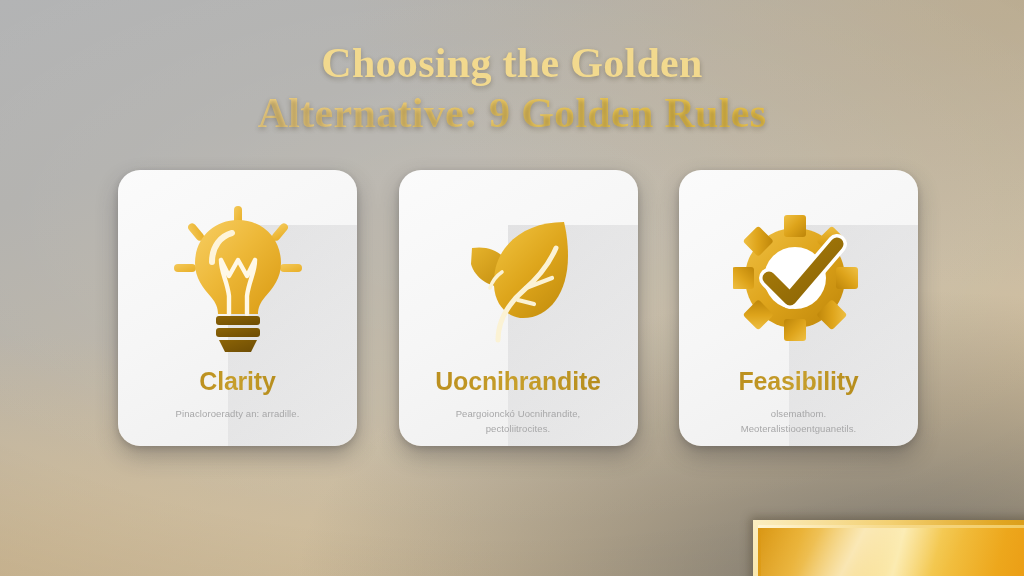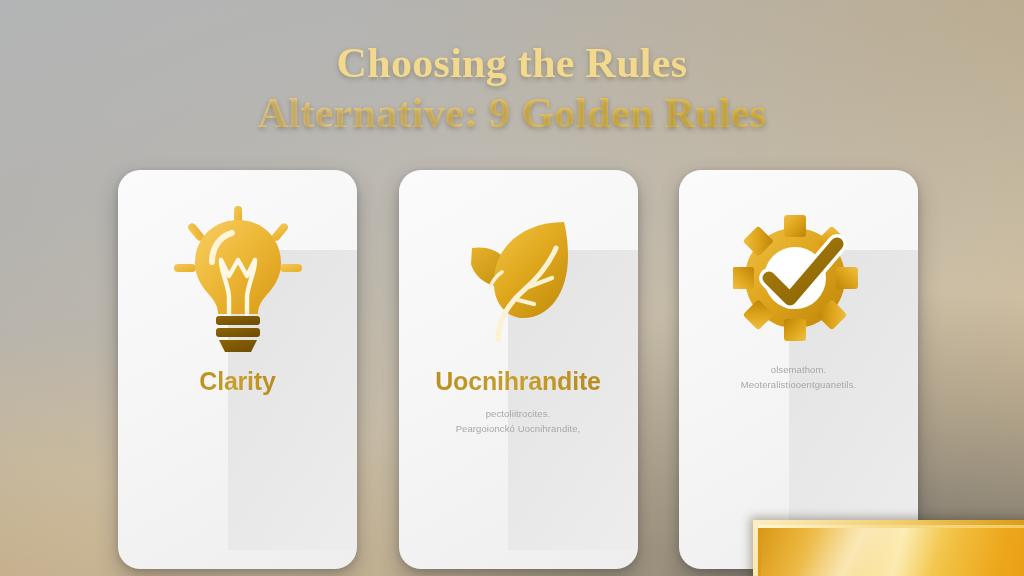--- a/index.html
+++ b/index.html
@@ -68,21 +68,21 @@
     left: 118px;
     top: 170px;
     width: 800px;
     height: 326px;
     display: flex;
     justify-content: space-between;
   }
   .card {
     position: relative;
     width: 239px;
-    height: 399px;
+    height: 276px;
     border-radius: 22px;
     background: linear-gradient(150deg, #fbfbfb 0%, #f6f6f6 45%, #eeeeee 100%);
     box-shadow:
       0 10px 22px rgba(40,40,45,0.30),
       0 2px 6px rgba(40,40,45,0.18);
     overflow: hidden;
     display: flex;
     flex-direction: column;
     align-items: center;
   }
@@ -171,21 +171,21 @@
 </style>
 </head>
 <body>
 
 <div id="stage">
 
   <div id="bg-warm-right"></div>
   <div id="bg-vignette"></div>
 
   <div id="title">
-    <span class="tline l1">Choosing the Rules</span>
+    <span class="tline l1">Choosing the Golden</span>
     <span class="tline l2">Alternative: 9 Golden Rules</span>
   </div>
 
   <div id="cards">
 
     <div class="card">
       <div class="longshadow"></div>
 
       <div class="card-icon">
         <svg width="132" height="148" viewBox="0 0 132 148" xmlns="http://www.w3.org/2000/svg">
@@ -222,20 +222,21 @@
           <g fill="url(#bulbBase)">
             <rect x="44" y="112" width="44" height="9" rx="3"></rect>
             <rect x="44" y="124" width="44" height="9" rx="3"></rect>
             <path d="M47 136 L85 136 L79 148 L53 148 Z"></path>
           </g>
         </svg>
       </div>
 
       <div class="card-title">Clarity</div>
       <div class="card-desc">
+        <div>Pinacloroeradty an: arradille.</div>
       </div>
     </div>
 
     <div class="card">
       <div class="longshadow"></div>
 
       <div class="card-icon">
         <svg width="132" height="148" viewBox="0 0 132 148" xmlns="http://www.w3.org/2000/svg">
           <defs>
             <linearGradient id="leafBig" x1="0.1" y1="0" x2="0.9" y2="1">
@@ -254,22 +255,22 @@
           <path d="M112 18 C70 18 40 44 42 82 C43 100 54 112 68 114 C96 116 116 90 116 52 C116 38 114 26 112 18 Z" fill="url(#leafBig)"></path>
 
           <path d="M46 136 C46 116 56 100 72 86 C88 72 98 58 104 44" stroke="#fbf2d4" stroke-width="5" fill="none" stroke-linecap="round"></path>
           <path d="M74 84 L100 74 M66 96 L82 100" stroke="#fbf2d4" stroke-width="4.2" fill="none" stroke-linecap="round"></path>
           <path d="M50 68 C44 72 40 78 38 84" stroke="#fbf2d4" stroke-width="3.6" fill="none" stroke-linecap="round"></path>
         </svg>
       </div>
 
       <div class="card-title">Uocnihrandite</div>
       <div class="card-desc">
+        <div>Peargoionckó Uocnihrandite,</div>
         <div>pectoliitrocites.</div>
-        <div>Peargoionckó Uocnihrandite,</div>
       </div>
     </div>
 
     <div class="card">
       <div class="longshadow"></div>
 
       <div class="card-icon">
         <svg width="132" height="148" viewBox="0 0 132 148" xmlns="http://www.w3.org/2000/svg">
           <defs>
             <linearGradient id="gearG" x1="0" y1="0" x2="1" y2="1">
@@ -297,20 +298,21 @@
               </g>
             </g>
             <circle cx="0" cy="0" r="31" fill="#ffffff"></circle>
           </g>
 
           <path d="M36 74 L57 95 L104 40" stroke="#ffffff" stroke-width="20" fill="none" stroke-linecap="round" stroke-linejoin="round"></path>
           <path d="M36 74 L57 95 L104 40" stroke="url(#checkG)" stroke-width="13" fill="none" stroke-linecap="round" stroke-linejoin="round"></path>
         </svg>
       </div>
 
+      <div class="card-title">Feasibility</div>
       <div class="card-desc">
         <div>olsemathom.</div>
         <div>Meoteralistiooentguanetils.</div>
       </div>
     </div>
 
   </div>
 
   <div id="gold-plaque">
     <div class="edge-hi"></div>

